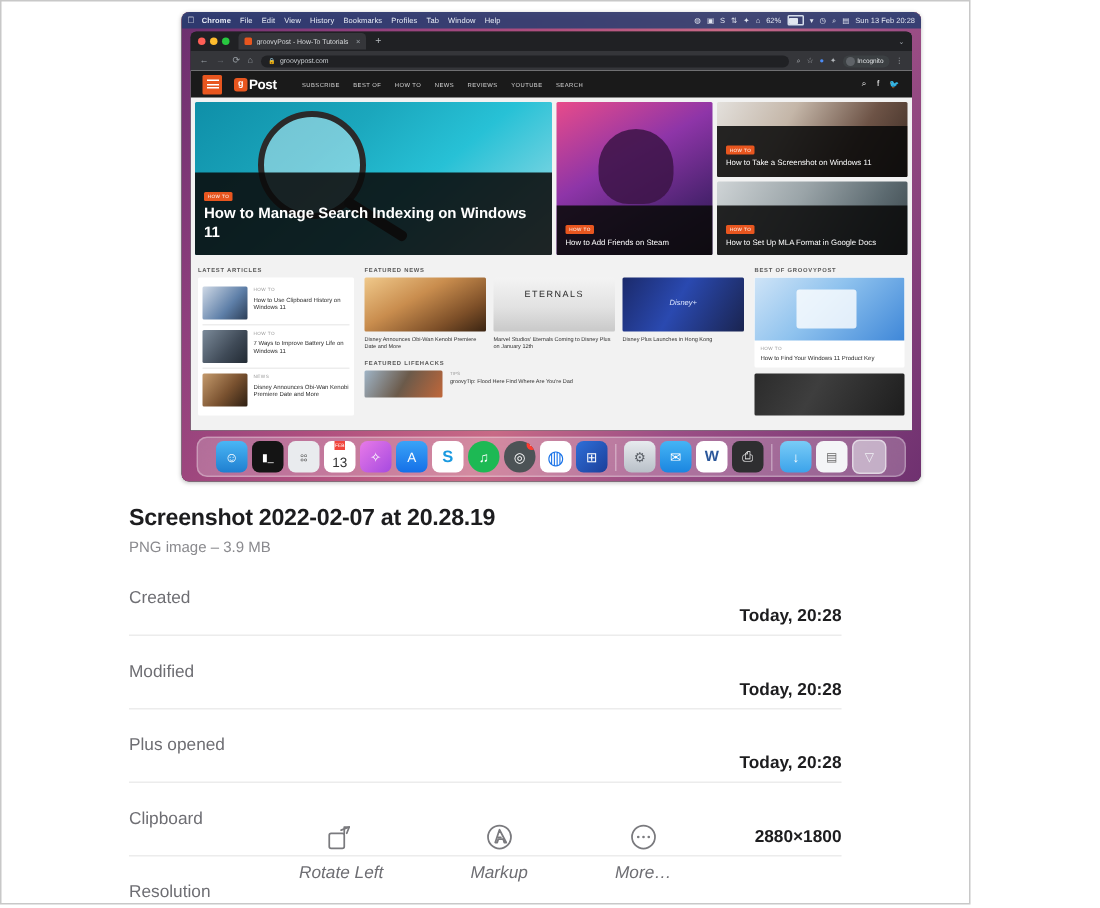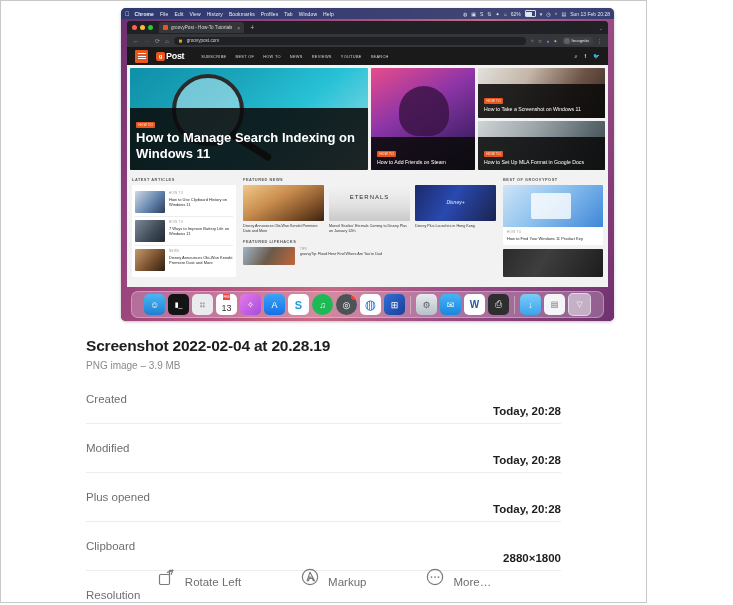--- a/index.html
+++ b/index.html
@@ -108,21 +108,21 @@
     background:linear-gradient(120deg,#e3e0dc 0%,#c4b6a8 35%,#6d5346 70%,#3a2a22 100%);}
   .hero-r2{position:relative;flex:1;border-radius:1px;overflow:hidden;
     background:linear-gradient(120deg,#cfd4d6 0%,#9aa4a8 40%,#5c6a70 75%,#394449 100%);}
   .magnifier{position:absolute;left:42px;top:6px;width:64px;height:64px;border-radius:50%;
     border:4px solid #2a2a2a;background:rgba(230,248,252,.45);}
   .maghandle{position:absolute;left:100px;top:62px;width:48px;height:7px;background:#1c1c1c;
     border-radius:3px;transform:rotate(32deg);transform-origin:left center;}
   .hero-overlay{position:absolute;left:0;right:0;bottom:0;background:rgba(10,10,10,.88);padding:4px 6px 5px;}
   .hero-main .hero-overlay{padding:4px 6px 8px;}
   .badge{display:inline-block;background:#e8561f;color:#fff;font-size:3.1px;padding:1px 2.5px;border-radius:1px;letter-spacing:.3px;margin-bottom:2px;}
-  .hero-title{color:#fff;font-size:13px;font-weight:bold;line-height:1.25;}
+  .hero-title{color:#fff;font-size:10px;font-weight:bold;line-height:1.25;}
   .hero-mid .hero-title,.hero-r1 .hero-title,.hero-r2 .hero-title{font-size:5.2px;font-weight:normal;}
   .headphones{position:absolute;left:28px;top:18px;width:50px;height:50px;border-radius:50% 50% 40% 40%;background:rgba(60,20,70,.85);}
 
   .cols{display:flex;gap:7px;padding:4px 5px 0;}
   .col-left{flex:0 0 104px;}
   .col-mid{flex:1;}
   .col-right{flex:0 0 100px;}
   .sechead{font-size:3.9px;color:#5a5a5a;letter-spacing:.5px;margin-bottom:3px;font-weight:bold;}
   .card{background:#fff;padding:3px;border-radius:1px;}
   .art-row{display:flex;gap:4px;padding:3px 0;border-bottom:1px solid #ededed;}
@@ -187,21 +187,21 @@
   .show-more{font-size:11.5px;color:#8a8a8e;cursor:default;}
   .rows{margin-top:4px;}
   .row{display:flex;justify-content:space-between;align-items:center;
     border-bottom:1px solid #ececec;padding:6px 0 6px;}
   .row:last-child{border-bottom:none;}
   .row-k{font-size:11.5px;color:#6e6e73;}
   .row-v{font-size:11.5px;color:#1d1d1f;font-weight:bold;margin-top:24px;}
 
   
   .actions{position:absolute;left:0;right:0;bottom:14px;display:flex;justify-content:center;gap:58px;}
-  .action{display:flex;align-items:flex-end;gap:7px;cursor:default;}
+  .action{display:flex;flex-direction:column;align-items:center;gap:7px;cursor:default;font-style:italic;}
   .action-ic{width:22px;height:22px;display:flex;align-items:center;justify-content:center;color:#7a7a7e;}
   .action-label{font-size:11.5px;color:#6e6e73;}
 </style>
 </head>
 <body>
 
 <div class="page">
 
   <div class="preview">
     <div class="wallpaper"></div>
@@ -422,21 +422,21 @@
       <div class="dicon" style="background:#fff;color:#2b579a;font-weight:bold;font-size:10px;">W</div>
       <div class="dicon" style="background:#2e2e30;">⎙</div>
       <div class="dsep"></div>
       <div class="dicon" style="background:linear-gradient(180deg,#79ccf7,#3ca3ea);">↓</div>
       <div class="dicon" style="background:#f4f5f7;color:#6a6a6a;font-size:8px;">▤</div>
       <div class="dicon trash" style="color:#f0f2f5;font-size:8px;">▽</div>
     </div>
   </div>
 
   <div class="detail">
-    <div class="file-title">Screenshot 2022-02-04 at 20.28.19</div>
+    <div class="file-title">Screenshot 2022-02-07 at 20.28.19</div>
     <div class="file-sub">PNG image – 3.9 MB</div>
 
 
     <div class="rows">
       <div class="row">
         <span class="row-k">Created</span>
         <span class="row-v">Today, 20:28</span>
       </div>
       <div class="row">
         <span class="row-k">Modified</span>

